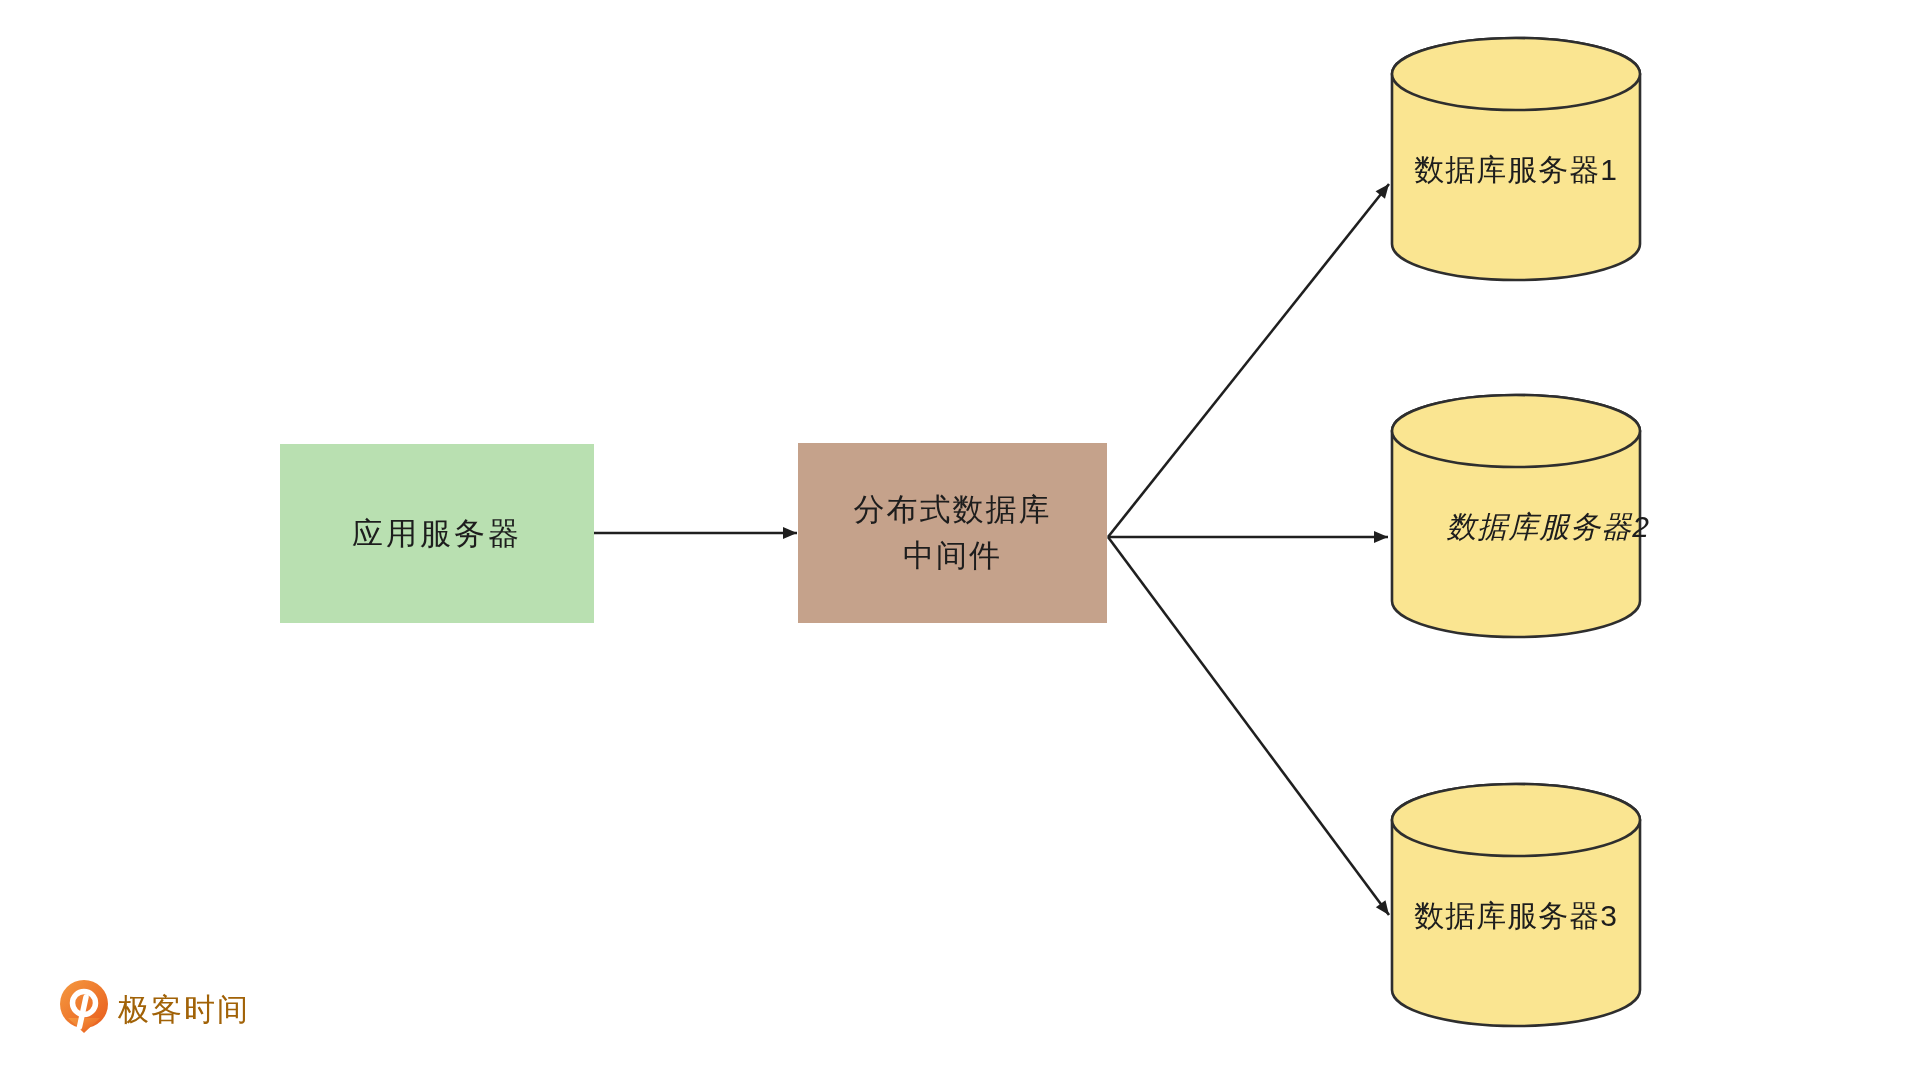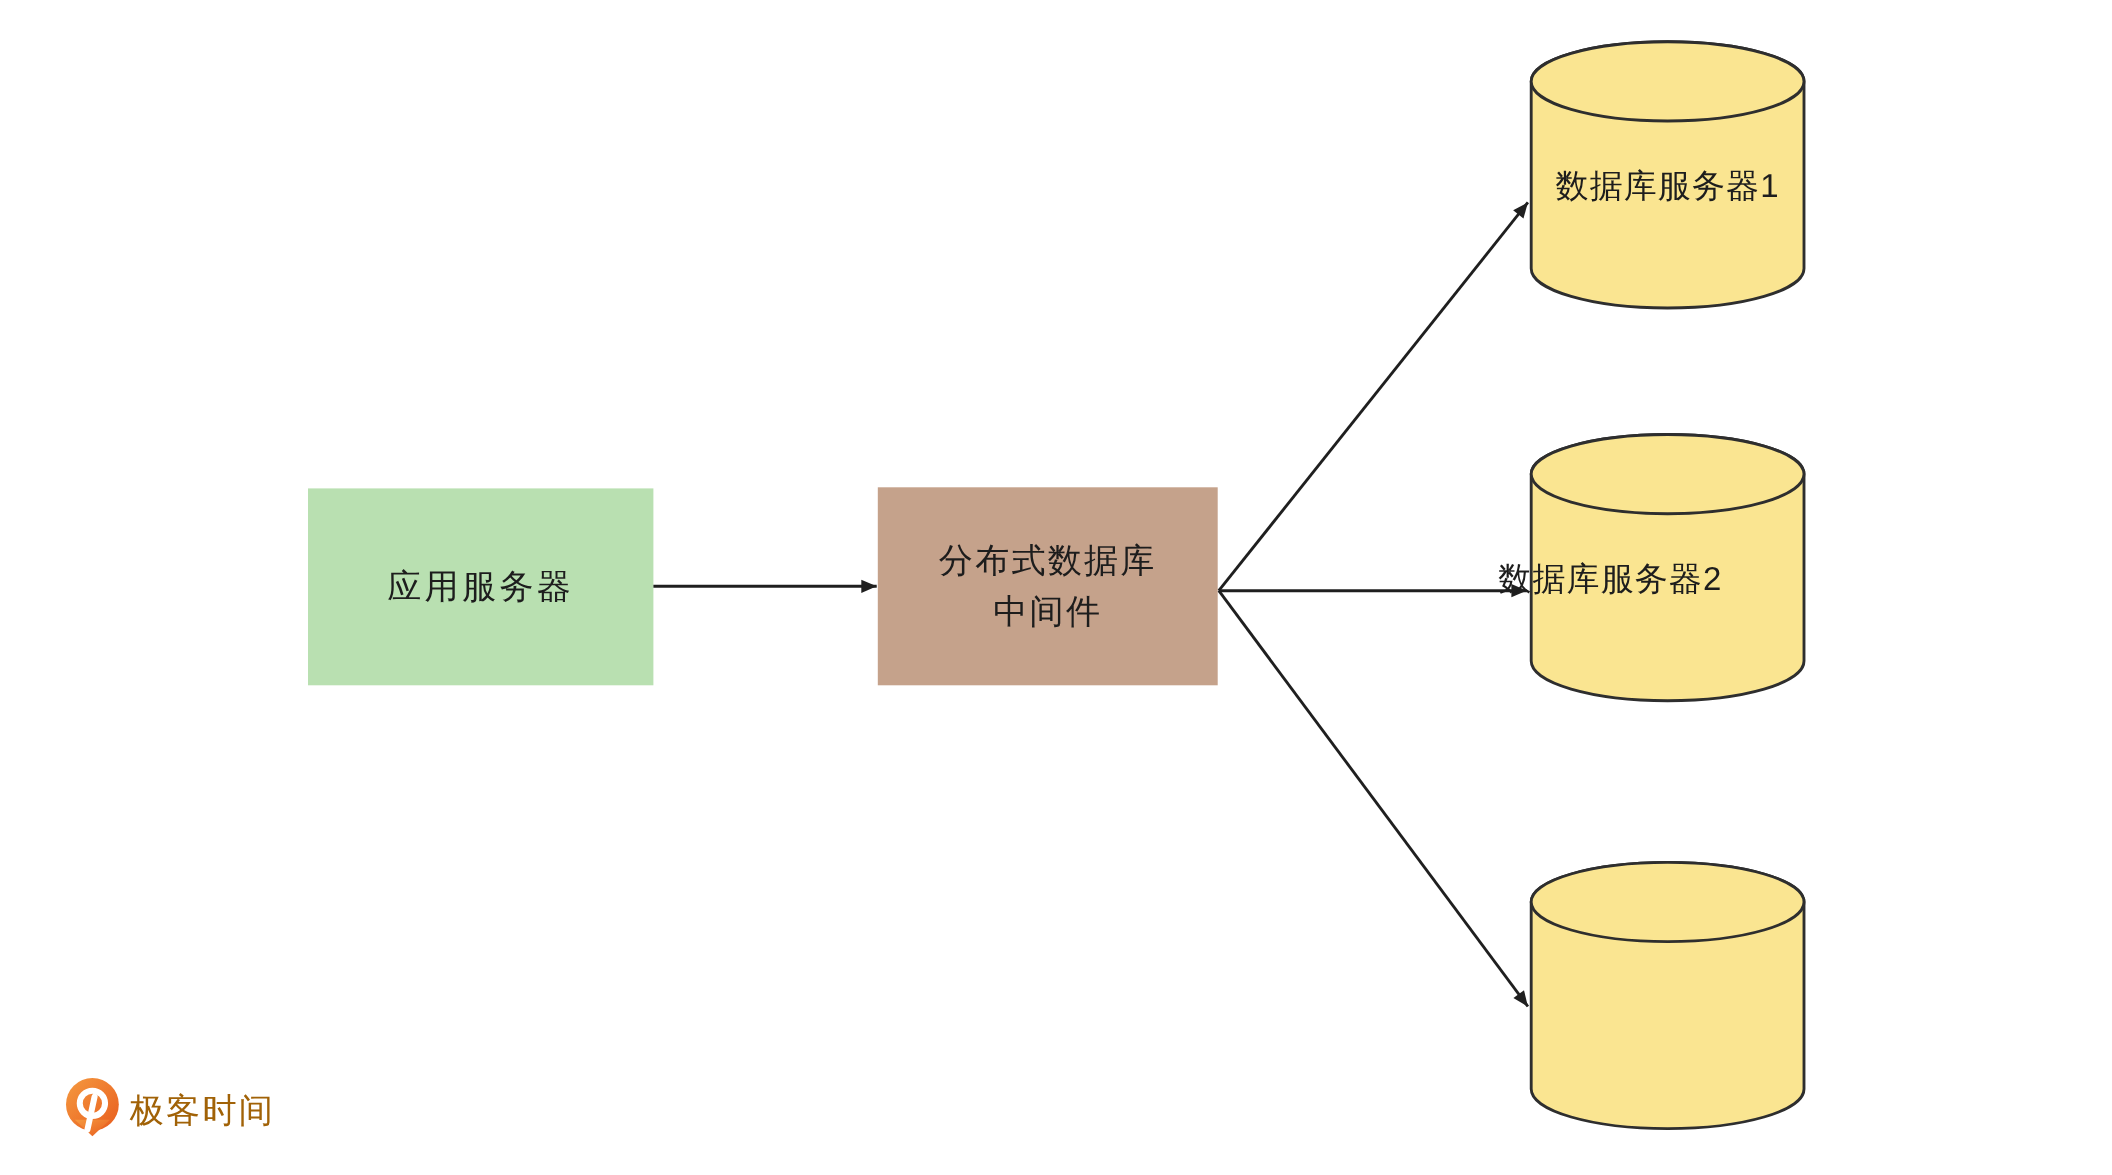--- a/index.html
+++ b/index.html
@@ -32,21 +32,21 @@
   }
   .mw-label {
     left: 798px; top: 443px; width: 309px; height: 180px;
     font-size: 31px; line-height: 46px; letter-spacing: 2px;
   }
   .db-label {
     width: 248px; height: 88px;
     font-size: 30px; line-height: 44px; letter-spacing: 1px;
   }
   .db-label-1 { left: 1392px; top: 126px; }
-  .db-label-2 { left: 1340px; top: 483px; }
+  .db-label-2 { left: 1424px; top: 483px; font-style: italic; }
   .db-label-3 { left: 1392px; top: 872px; }
   .edge { stroke: #1f1f1f; stroke-width: 2.6; fill: none; }
   .cyl { stroke: #2e2e2e; stroke-width: 2.6; }
   .logo-text {
     position: absolute;
     left: 118px; top: 989px;
     font-size: 31px;
     color: #a16207;
     font-weight: 500;
     letter-spacing: 2px;
@@ -111,17 +111,18 @@
 
   <div class="node-label db-label db-label-1">
     <span>数据库服务器1</span>
   </div>
 
   <div class="node-label db-label db-label-2">
     <span>数据库服务器2</span>
   </div>
 
   <div class="node-label db-label db-label-3">
+    <span>数据库服务器3</span>
   </div>
 
   <div class="logo-text">极客时间</div>
 
 </div>
 
 </body></html>

